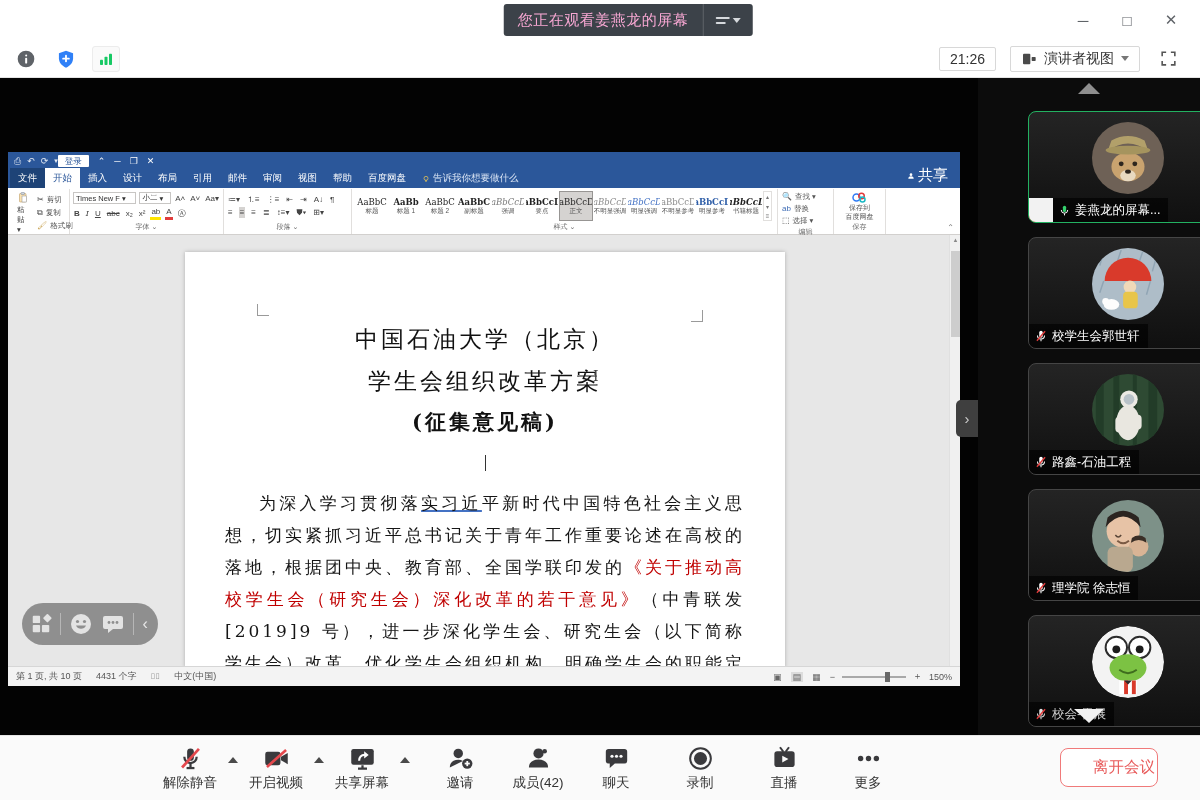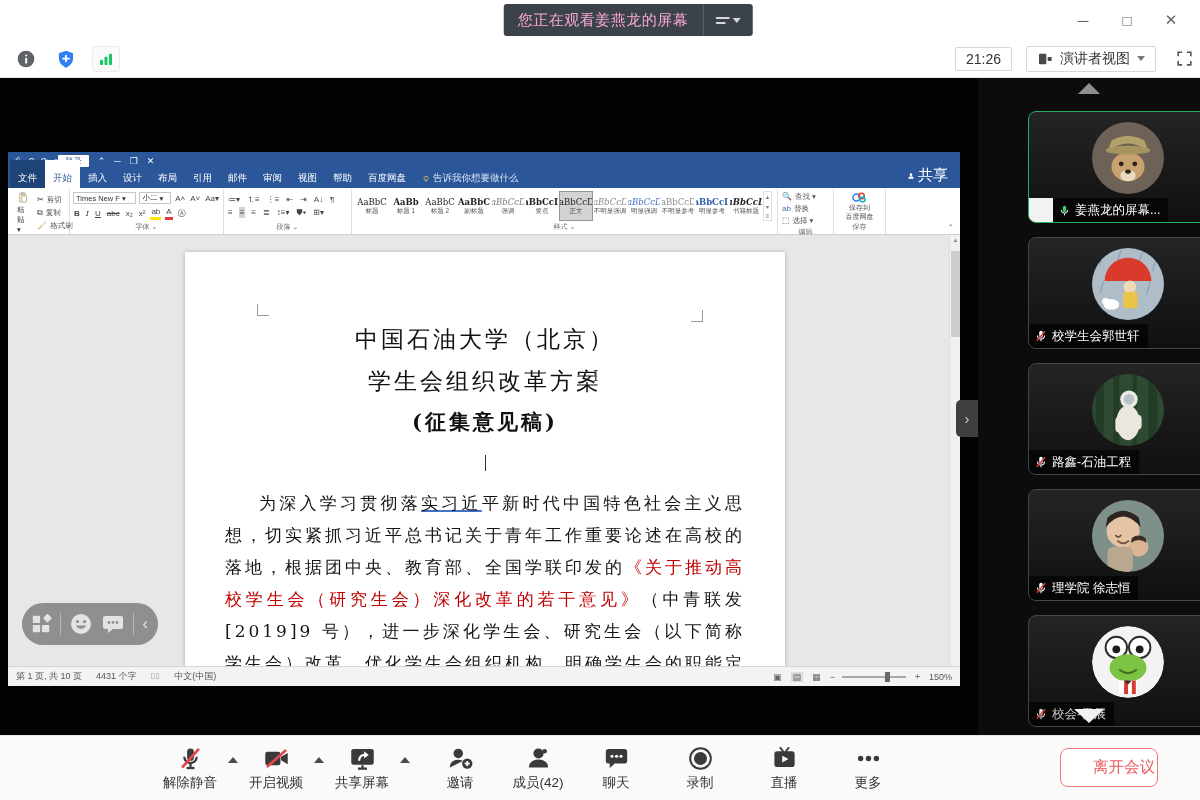--- a/index.html
+++ b/index.html
@@ -23,40 +23,40 @@
   .winctrl span { width:30px; height:30px; display:flex; align-items:center; justify-content:center;
     color:#5f6368; font-size:15px; cursor:pointer; }
 
   
   .subbar { position:absolute; left:0; top:40px; width:1200px; height:38px; background:#fff;
     border-bottom:1px solid #e4e4e4; display:flex; align-items:center; }
   .subbar .lefticons { display:flex; align-items:center; gap:12px; padding-left:12px; }
   .icon-box { width:28px; height:26px; display:flex; align-items:center; justify-content:center;
     border-radius:3px; cursor:pointer; }
   .icon-box.boxed { border:1px solid #ececec; background:#fafafa; }
-  .subbar .rightside { margin-left:auto; display:flex; align-items:center; gap:14px; padding-right:2px;border-radius:7px; }
+  .subbar .rightside { margin-left:auto; display:flex; align-items:center; gap:14px; padding-right:18px;border-radius:7px; }
   .time-badge { border:1px solid #d8d8d8; border-radius:2px; padding:3px 10px; font-size:14px; color:#333; }
   .view-switch { border:1px solid #d8d8d8; border-radius:2px; padding:3px 10px; display:flex;
     align-items:center; gap:7px; font-size:14px; color:#333; cursor:pointer; }
   .view-switch .caret-dn { border-top-color:#777; }
 
   
   .main { position:absolute; left:0; top:78px; width:1200px; height:657px; background:#000; }
   .share { position:absolute; left:0; top:0; width:978px; height:657px; background:#030303; overflow:hidden; }
 
   
   .word { position:absolute; left:8px; top:74px; width:952px; height:534px; background:#fff;
     display:flex; flex-direction:column; font-family:"Liberation Sans", sans-serif; }
   .w-title { height:18px; background:#2b579a; display:flex; align-items:center; color:#fff; font-size:9px; padding:0 6px; }
   .w-qat { display:flex; align-items:center; gap:6px; color:#e8edf5; font-size:9px; }
   .w-doc-title { flex:1; text-align:center; white-space:nowrap; overflow:hidden; font-size:9px; color:#fff; }
   .w-trc { display:flex; align-items:center; gap:9px; font-size:9px; }
   .w-login { background:#fff; color:#2b579a; padding:0px 7px; border-radius:1px; font-size:8.5px; line-height:12px; }
   .w-tabs { height:18px; background:#2b579a; display:flex; align-items:flex-end; padding:0 4px 0 2px; }
-  .w-tab { color:#fff; font-size:9.5px; padding:12px 8px 3px; white-space:nowrap; cursor:pointer; }
+  .w-tab { color:#fff; font-size:9.5px; padding:4px 8px 3px; white-space:nowrap; cursor:pointer; }
   .w-tab.file { background:#1e4377; }
   .w-tab.sel { background:#fff; color:#2b579a; }
   .w-tellme { color:#dce6f5; font-size:9.5px; padding:2px 8px 3px; display:flex; gap:3px; align-items:center; }
   .w-share { margin-left:auto; color:#fff; font-size:15px; padding:2px 8px 3px; display:flex; gap:3px; align-items:center; }
   .w-ribbon { height:47px; background:#fff; border-bottom:1px solid #d2d0ce; display:flex; padding:1px 2px 0; }
   .grp { border-right:1px solid #e1dfdd; display:flex; flex-direction:column; padding:2px 3px 0; }
   .grp-body { flex:1; display:flex; gap:3px; }
   .grp-label { text-align:center; font-size:7px; color:#696969; padding:1px 0 2px; white-space:nowrap; }
   .ri { font-style:normal; font-size:8px; color:#444; padding:0 1px; line-height:11px; }
   .mini { font-size:7.5px; color:#555; display:flex; align-items:center; gap:2px; white-space:nowrap; }

